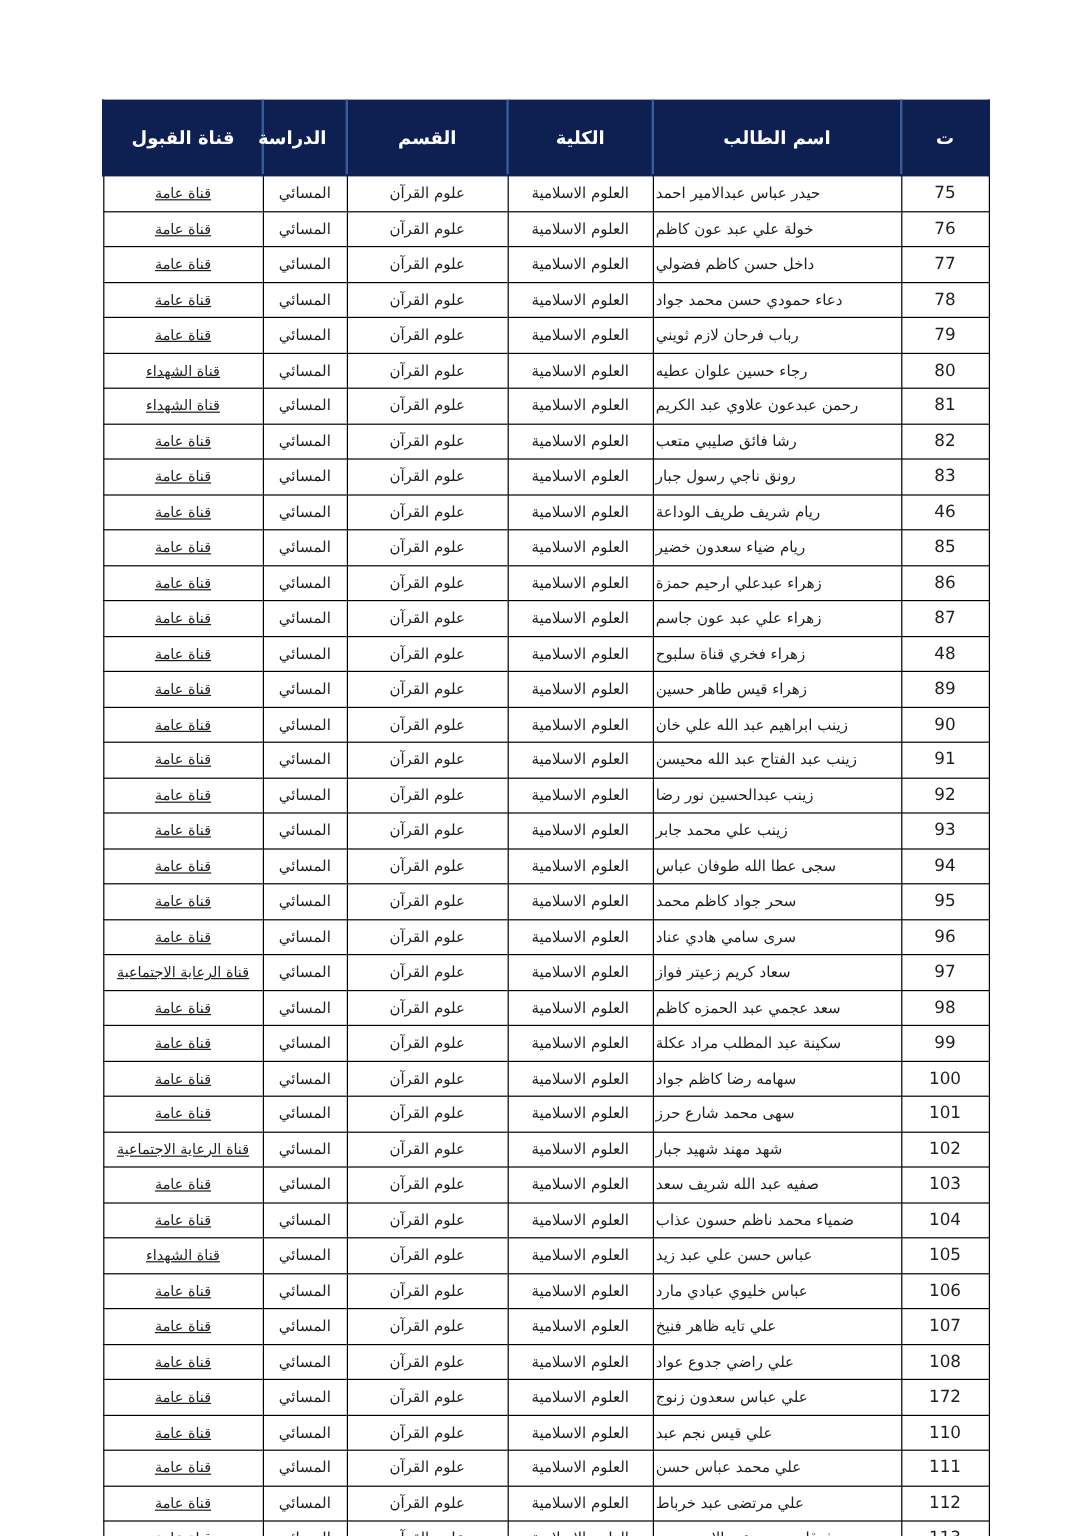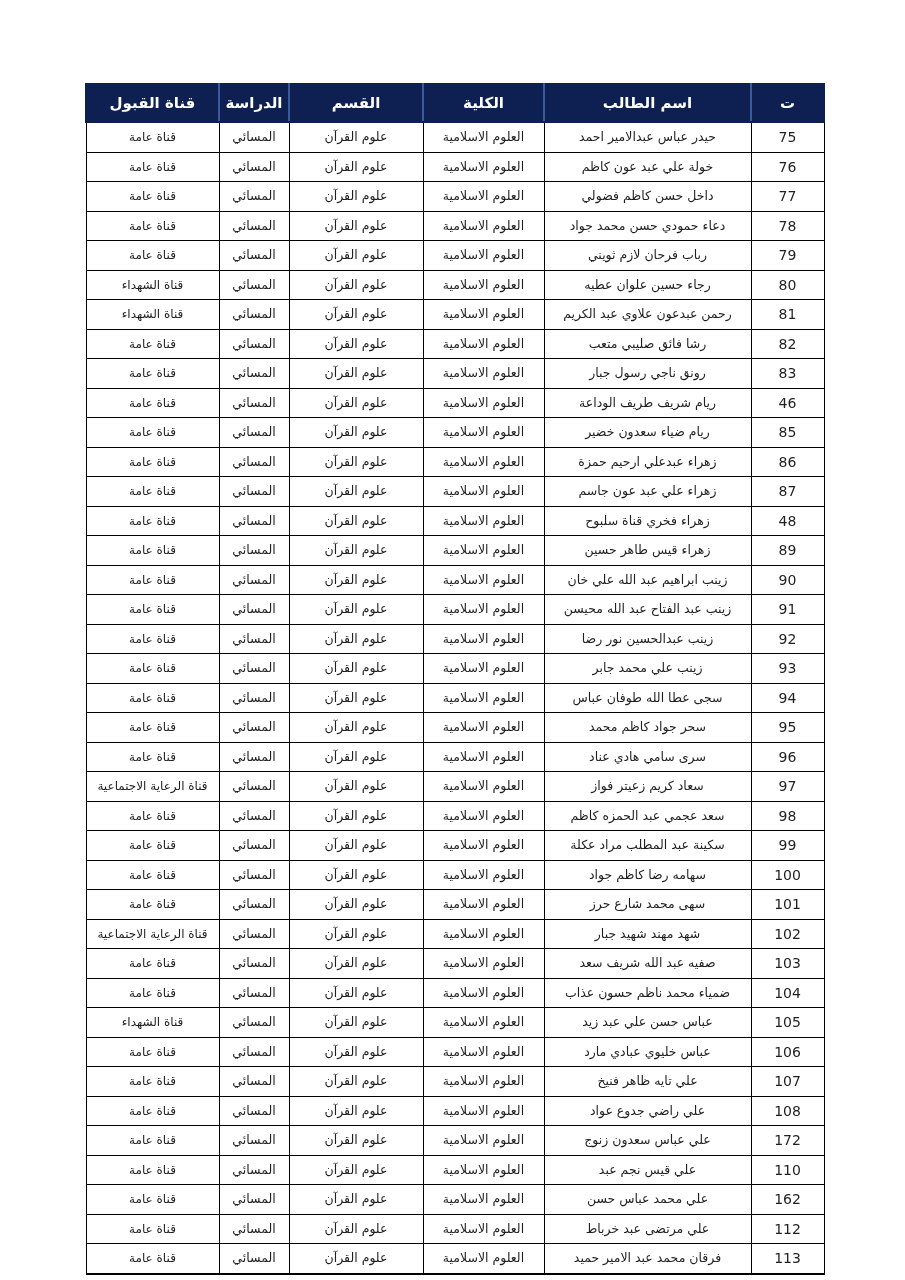--- a/index.html
+++ b/index.html
@@ -23,21 +23,21 @@
     border-collapse: collapse;
     table-layout: fixed;
     direction: rtl;
   }
   .students-table thead th {
     background: #0e2051;
     color: #ffffff;
     font-size: 15px;
     font-weight: bold;
     height: 28px;
-    padding: 4px;
+    padding: 16px;
     text-align: center;
     vertical-align: middle;
     border-right: 2px solid #3a5a9c;
     border-left: 2px solid #3a5a9c;
     border-top: 2px solid #0e2051;
     border-bottom: 2px solid #0e2051;
   }
   .students-table thead th:first-child { border-right: 2px solid #0e2051; }
   .students-table thead th:last-child { border-left: 2px solid #0e2051; }
   .students-table tbody td {
@@ -48,28 +48,29 @@
     text-align: center;
     vertical-align: middle;
     border: 1.5px solid #000000;
     background: #ffffff;
     white-space: nowrap;
     overflow: hidden;
     line-height: 1;
   }
   .students-table tbody tr:last-child td { border-bottom: 2.5px solid #000000; }
   .students-table tbody td.cell-name {
-    text-align: center;
+    text-align: left;
     padding-right: 2px;
   }
   .students-table tbody td.cell-no {
     font-size: 14px;
   }
   .students-table tbody td.cell-channel {
     font-size: 12px;
+    text-decoration: underline;
   }
 </style>
 </head>
 <body>
 
 <div class="page">
   <table class="students-table">
     <colgroup>
       <col style="width:73px">
       <col style="width:207px">
@@ -371,21 +372,21 @@
         </tr>
         <tr>
           <td class="cell-no">110</td>
           <td class="cell-name">علي قيس نجم عبد</td>
           <td class="cell-college">العلوم الاسلامية</td>
           <td class="cell-dept">علوم القرآن</td>
           <td class="cell-study">المسائي</td>
           <td class="cell-channel">قناة عامة</td>
         </tr>
         <tr>
-          <td class="cell-no">162</td>
+          <td class="cell-no">111</td>
           <td class="cell-name">علي محمد عباس حسن</td>
           <td class="cell-college">العلوم الاسلامية</td>
           <td class="cell-dept">علوم القرآن</td>
           <td class="cell-study">المسائي</td>
           <td class="cell-channel">قناة عامة</td>
         </tr>
         <tr>
           <td class="cell-no">112</td>
           <td class="cell-name">علي مرتضى عبد خرباط</td>
           <td class="cell-college">العلوم الاسلامية</td>

